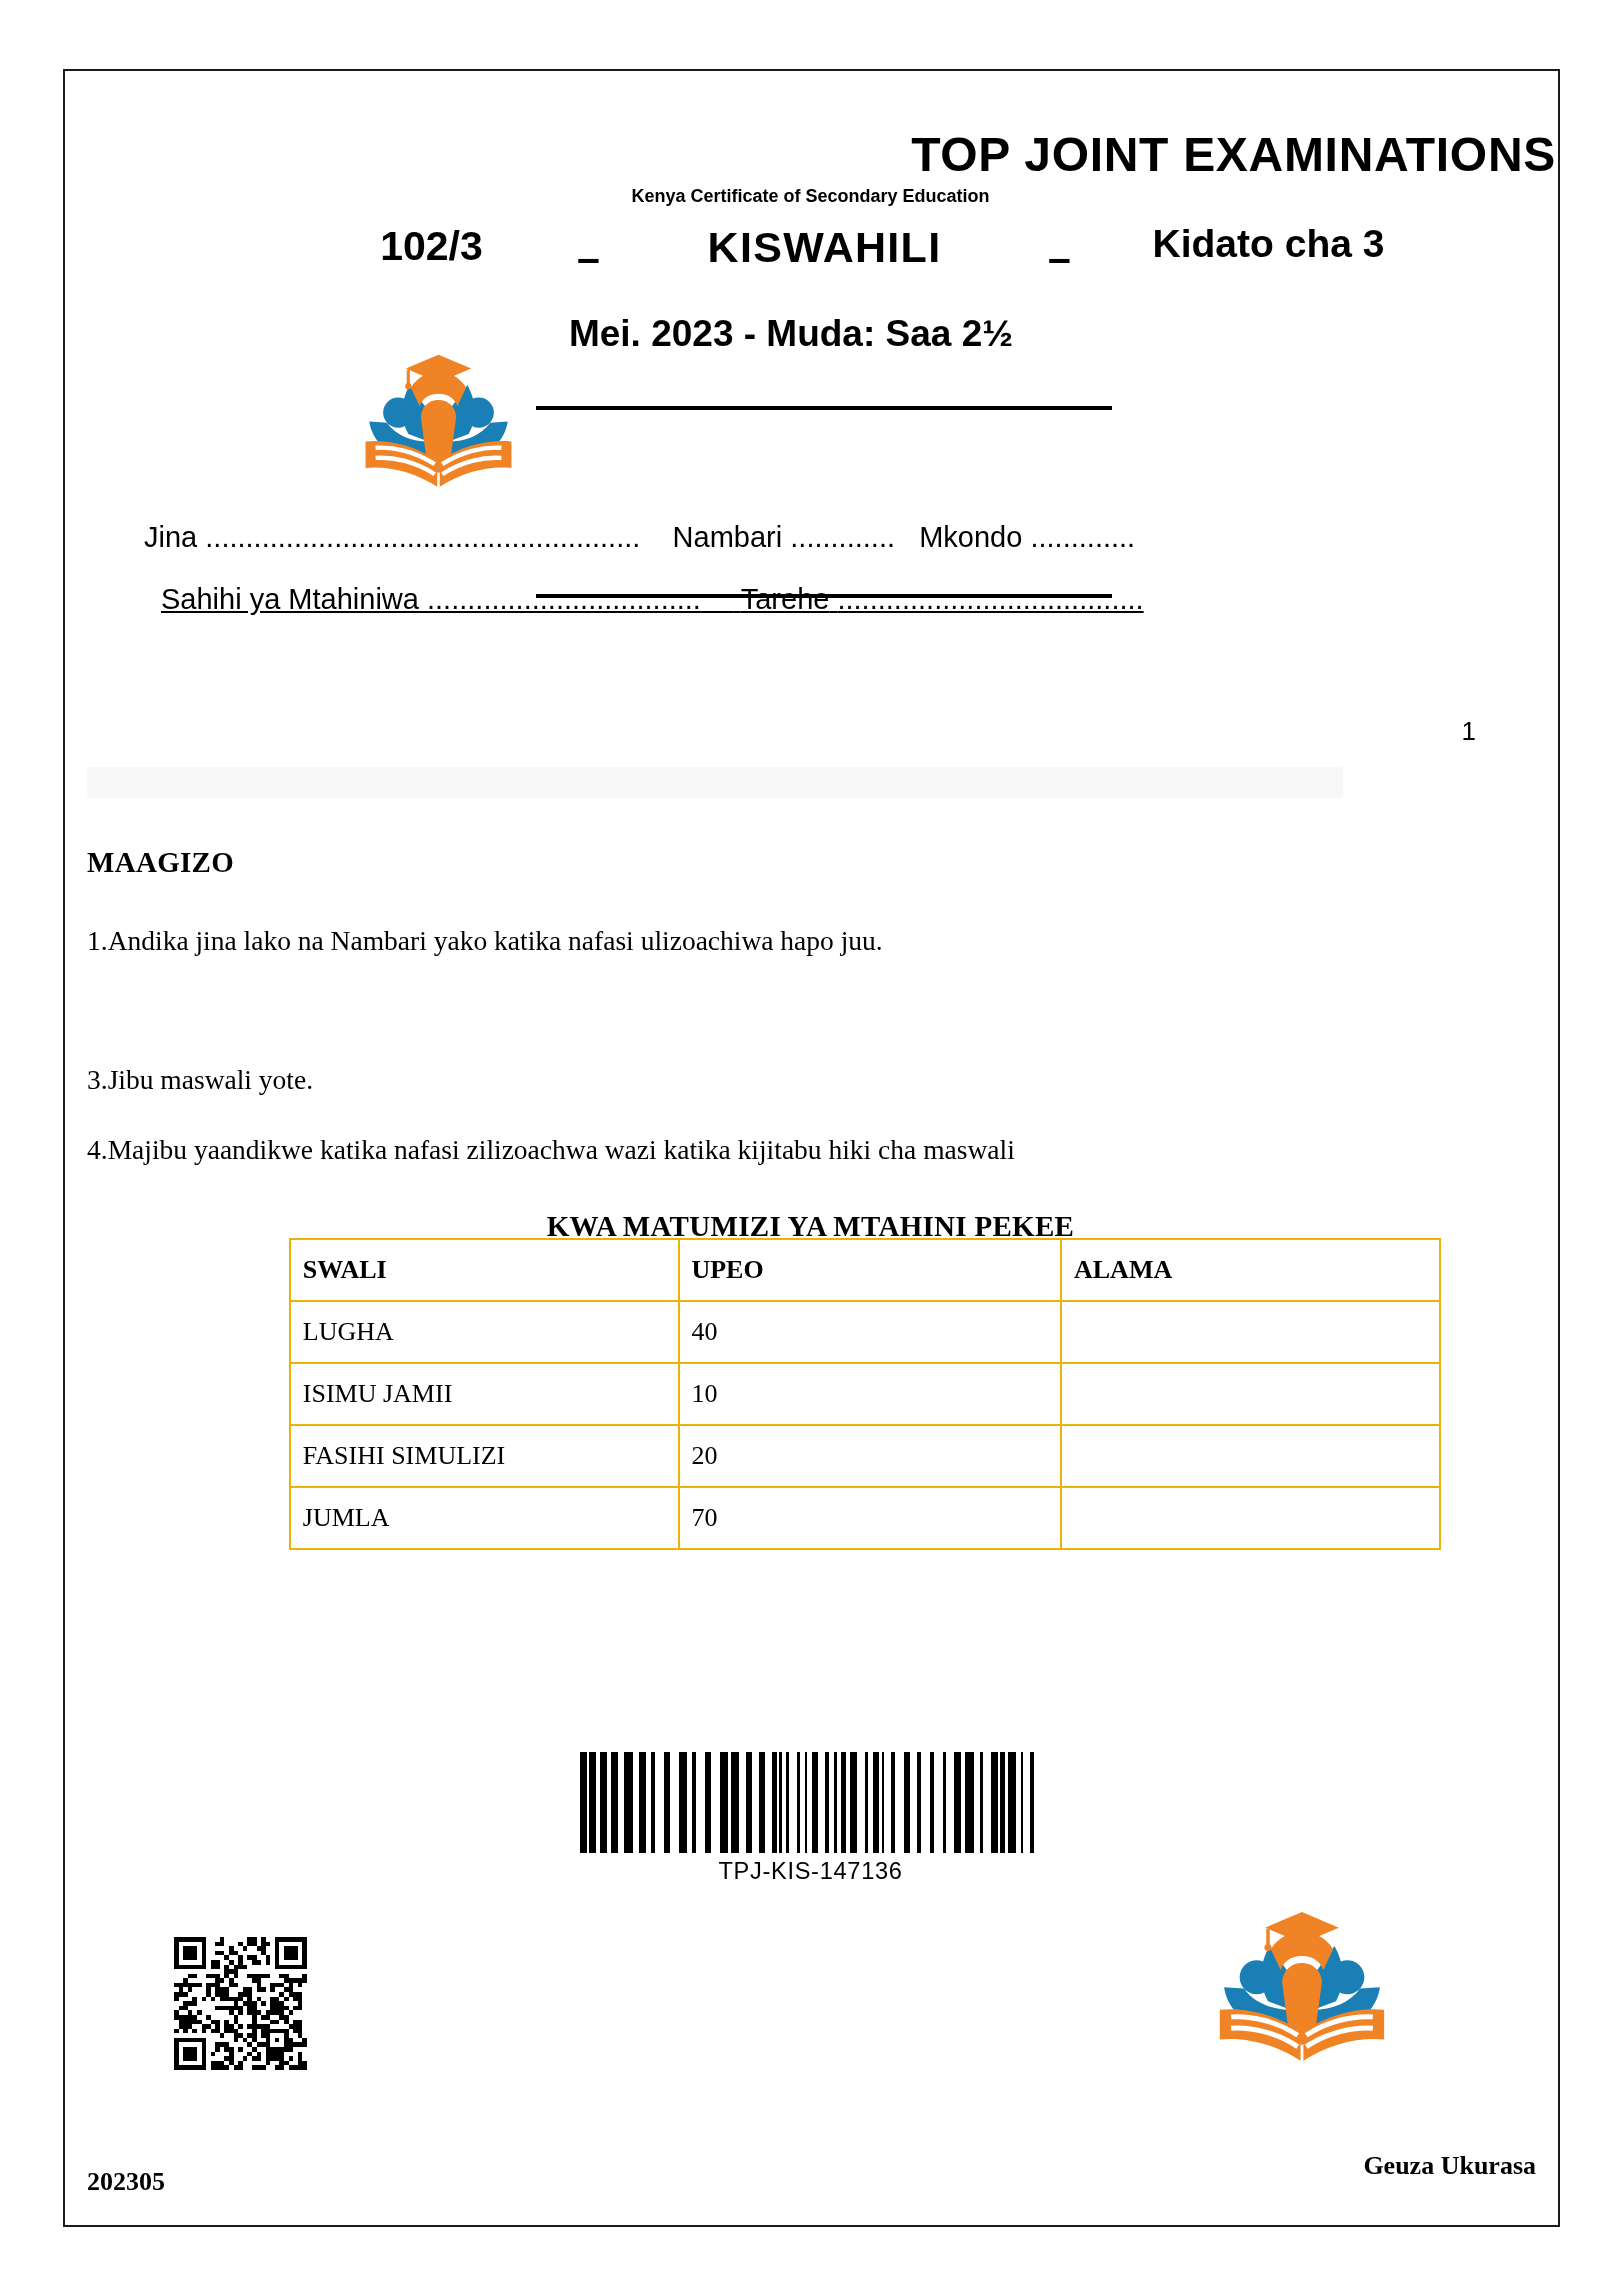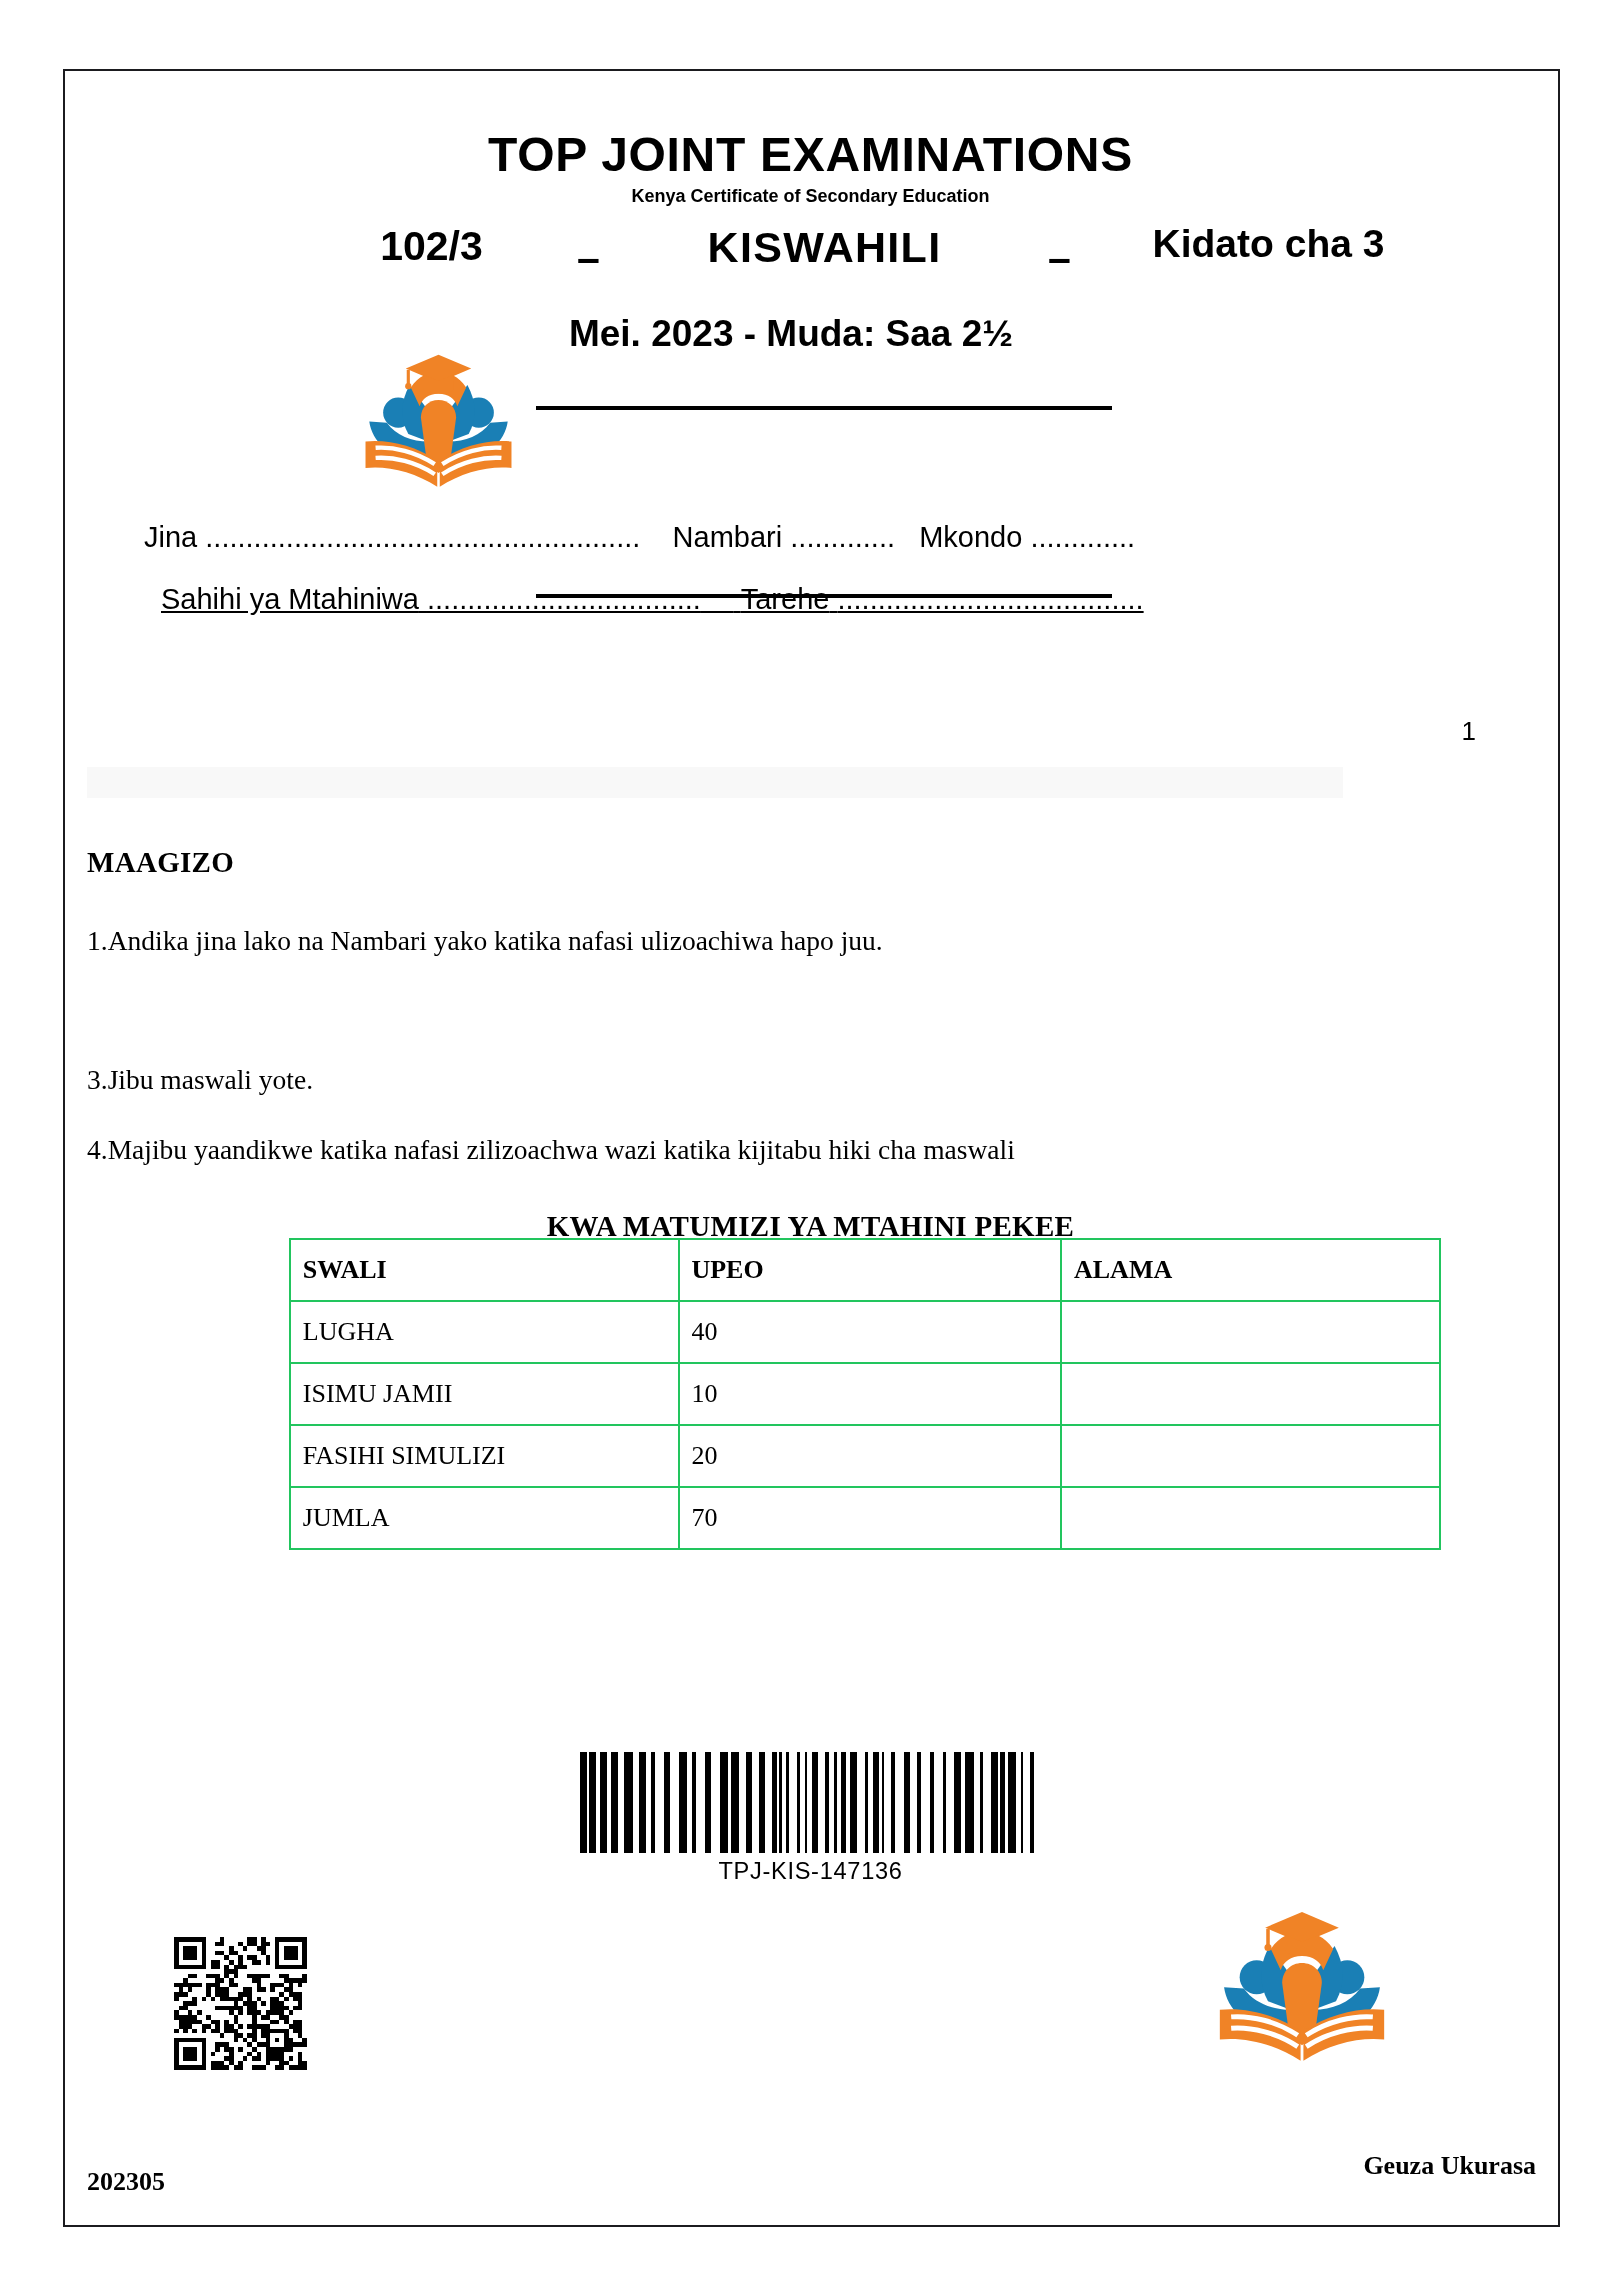--- a/index.html
+++ b/index.html
@@ -40,21 +40,21 @@
   
   .hdr-sans {
     font-family: "Liberation Sans", "DejaVu Sans", sans-serif;
   }
 
   .exam-title {
     position: absolute;
     left: 0;
     top: 56px;
     width: 1491px;
-    text-align: center;
+    text-align: right;
     font-size: 48px;
     font-weight: 700;
     letter-spacing: 0.7px;
   }
 
   .exam-subtitle {
     position: absolute;
     left: 0;
     top: 115px;
     width: 1491px;
@@ -220,21 +220,21 @@
   
   .marks-table {
     position: absolute;
     left: 224px;
     top: 1167px;
     width: 1073px;
     border-collapse: collapse;
     table-layout: fixed;
   }
   .marks-table td {
-    border: 2px solid #22c55e;
+    border: 2px solid #eab308;
     height: 60px;
     padding: 0 11.8px;
     font-size: 26px;
     vertical-align: middle;
   }
   .marks-table .col-swali   { width: 363px; }
   .marks-table .col-upeo    { width: 357px; }
   .marks-table .col-alama   { width: 353px; }
   .marks-table thead td {
     font-weight: 700;

